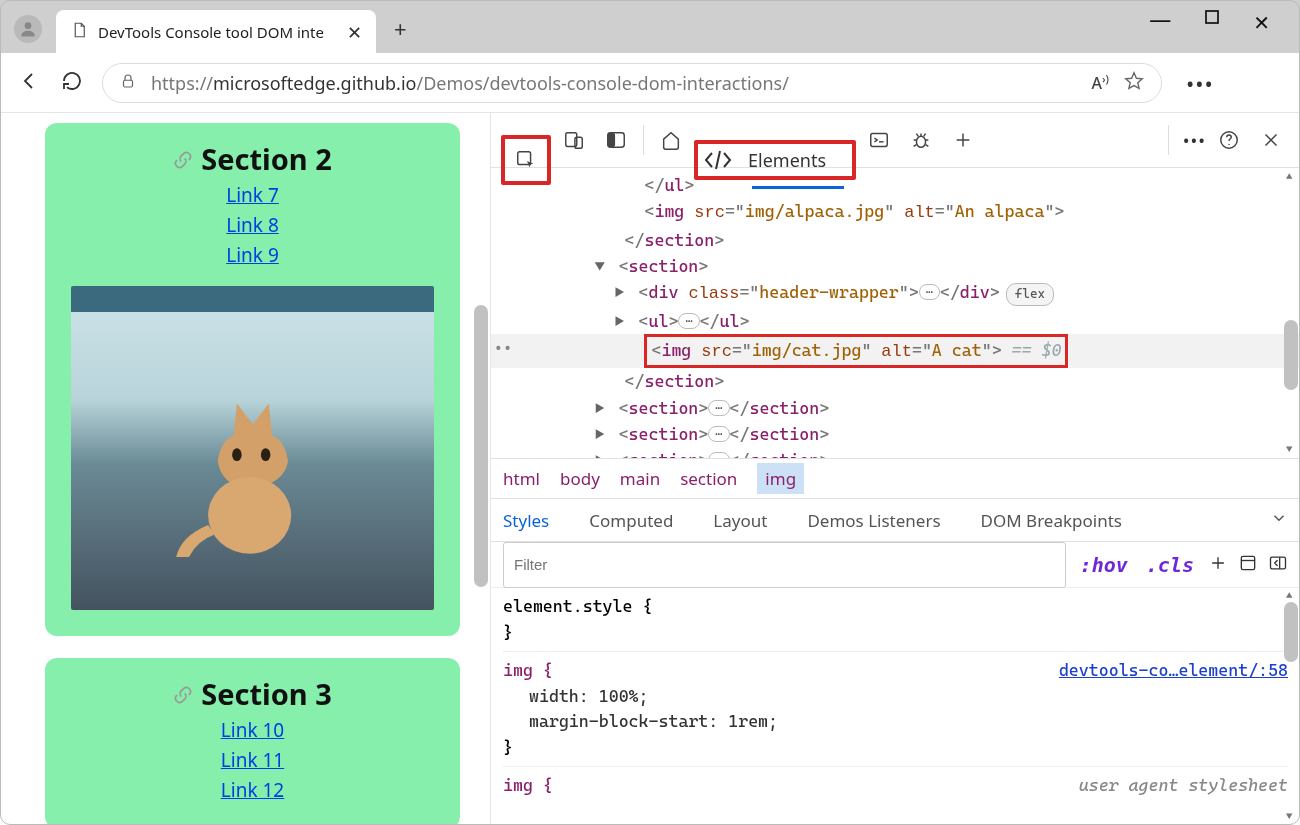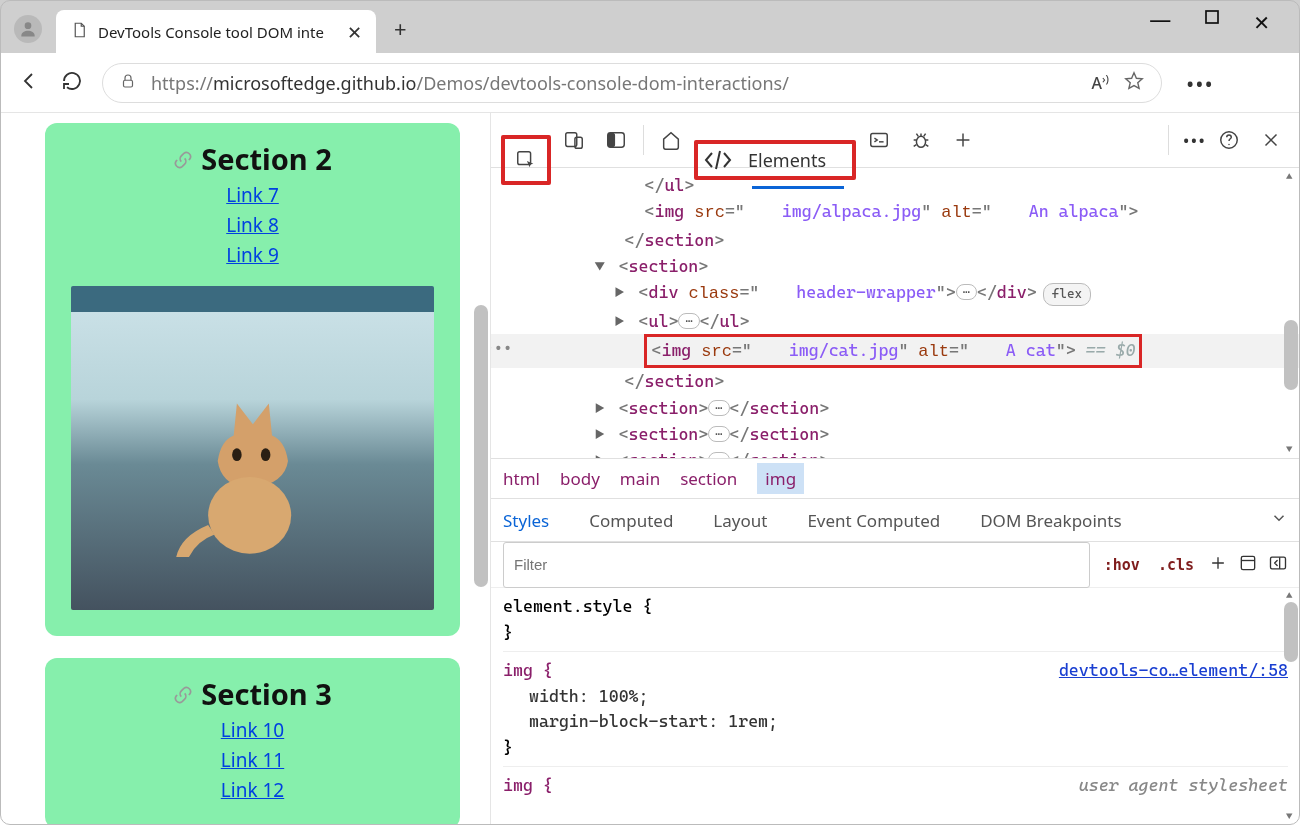--- a/index.html
+++ b/index.html
@@ -55,21 +55,21 @@
   .dt-header .right { margin-left:auto; display:flex; align-items:center; gap:4px;}
   .redbox { border: 4px solid #d92626; border-radius:2px;margin-top:40px; }
   .redbox.r1 { padding: 2px; }
   .redbox.r2 { padding: 0px 8px 0px 2px; }
 
   .dt-body { flex:1; display:flex; flex-direction:column; overflow:hidden; position:relative;}
   .dom-tree { font-family: Consolas, "Cascadia Mono", monospace; font-size: 17px; line-height: 1.55; padding: 4px 0 8px 0; color:#333; height: 290px; overflow:hidden; position:relative;}
   .dom-tree .ln { white-space:pre; padding-left: 14px;}
   .dom-tree .tag { color:#8a1f6a;}
   .dom-tree .attr { color:#9a3a0f;font-family:Liberation Mono, monospace;}
-  .dom-tree .val { color:#8b5cf6;margin-left:37px;}
+  .dom-tree .val { color:#a16207;}
   .dom-tree .punct { color:#777;}
   .dom-tree .arrow { display:inline-block; width:14px; color:#666; cursor:pointer; }
   .dom-tree .ellip { display:inline-block; border:1px solid #bbb; border-radius:10px; padding: 0 6px; font-size:12px; color:#555; background:#fff; vertical-align:2px; line-height:14px;}
   .dom-tree .flexbadge { display:inline-block; border:1px solid #bbb; border-radius:10px; padding: 0 8px; font-size:13px; color:#555; background:#f4f4f4; margin-left:6px;}
   .dom-tree .selrow { background:#f2f2f2; position:relative;}
   .dom-tree .selrow .rowactions { position:absolute; left: -6px; top: 4px; color:#888; letter-spacing:1px; font-size:14px;}
   .dom-tree .selrow .redsel { border: 3px solid #d92626; display:inline-block; padding: 0 4px;}
   .dom-tree .dollar { color:#9aa; font-style:italic;}
   .dom-scroll { position:absolute; right:2px; top: 0; width:14px; height: 290px; }
   .dom-scroll .arrowup, .dom-scroll .arrowdn { position:absolute; left:2px; color:#777; font-size:11px; cursor:pointer;}
@@ -82,21 +82,21 @@
   .breadcrumb span { cursor:pointer; }
   .breadcrumb .sel { background:#cde1f6; padding: 4px 8px;}
 
   .styles-tabs { height: 44px; border-top: 1px solid #e0e0e0; border-bottom: 1px solid #e0e0e0; display:flex; align-items:center; padding: 0 12px; gap: 40px; font-size: 17px; color:#555; position:relative;}
   .styles-tabs .active { color:#0a64d6; }
   .styles-tabs .chev { margin-left:auto; cursor:pointer;}
   .styles-tabs .chev svg { width:18px; height:18px; stroke:#555; fill:none; stroke-width:2;}
 
   .styles-toolbar { height: 46px; display:flex; align-items:center; padding: 6px 12px; gap: 10px; border-bottom:1px solid #eee;}
   .styles-toolbar input { flex:1; height: 46px; border:1px solid #ccc; border-radius:3px; padding: 0 10px; font-size:15px; color:#666;}
-  .styles-toolbar .tb { font-family: Consolas, monospace; font-size:15px; color:#7f1d1d; font-weight:600; cursor:pointer; padding:0 4px;}
+  .styles-toolbar .tb { font-family: Consolas, monospace; font-size:20px; color:#6d28d9; font-weight:600; cursor:pointer; padding:0 4px;font-style:italic;}
   .styles-toolbar .ticon svg { width:20px; height:20px; stroke:#333; fill:none; stroke-width:1.6;}
 
   .styles-body { flex:1; font-family: Consolas, "Cascadia Mono", monospace; font-size: 17px; line-height:1.5; padding: 6px 12px; overflow:hidden; position:relative;}
   .styles-body .sel2 { color:#8a1f6a;}
   .styles-body .prop { color:#333; padding-left: 26px;}
   .styles-body .link { float:right; color:#1a3fd1; text-decoration:underline; cursor:pointer;}
   .styles-body hr { border:none; border-top:1px solid #eee; margin: 6px 0;}
   .styles-body .uas { float:right; color:#888; font-style:italic;}
   .styles-scroll { position:absolute; right:2px; top: 0; width:14px; bottom:0; }
   .styles-scroll .thumb { position:absolute; top: 14px; width:14px; height: 60px; background:#c1c1c1; border-radius:7px;}
@@ -297,21 +297,21 @@
         <span>body</span>
         <span>main</span>
         <span>section</span>
         <span class="sel">img</span>
       </div>
 
       <div class="styles-tabs">
         <span class="active">Styles</span>
         <span>Computed</span>
         <span>Layout</span>
-        <span>Event Computed</span>
+        <span>Demos Listeners</span>
         <span>DOM Breakpoints</span>
         <span class="chev"><svg viewBox="0 0 24 24">
               <path d="M6 9l6 6 6-6"></path>
             </svg></span>
       </div>
 
       <div class="styles-toolbar">
         <input placeholder="Filter" style="">
         <span class="tb">:hov</span>
         <span class="tb">.cls</span>

